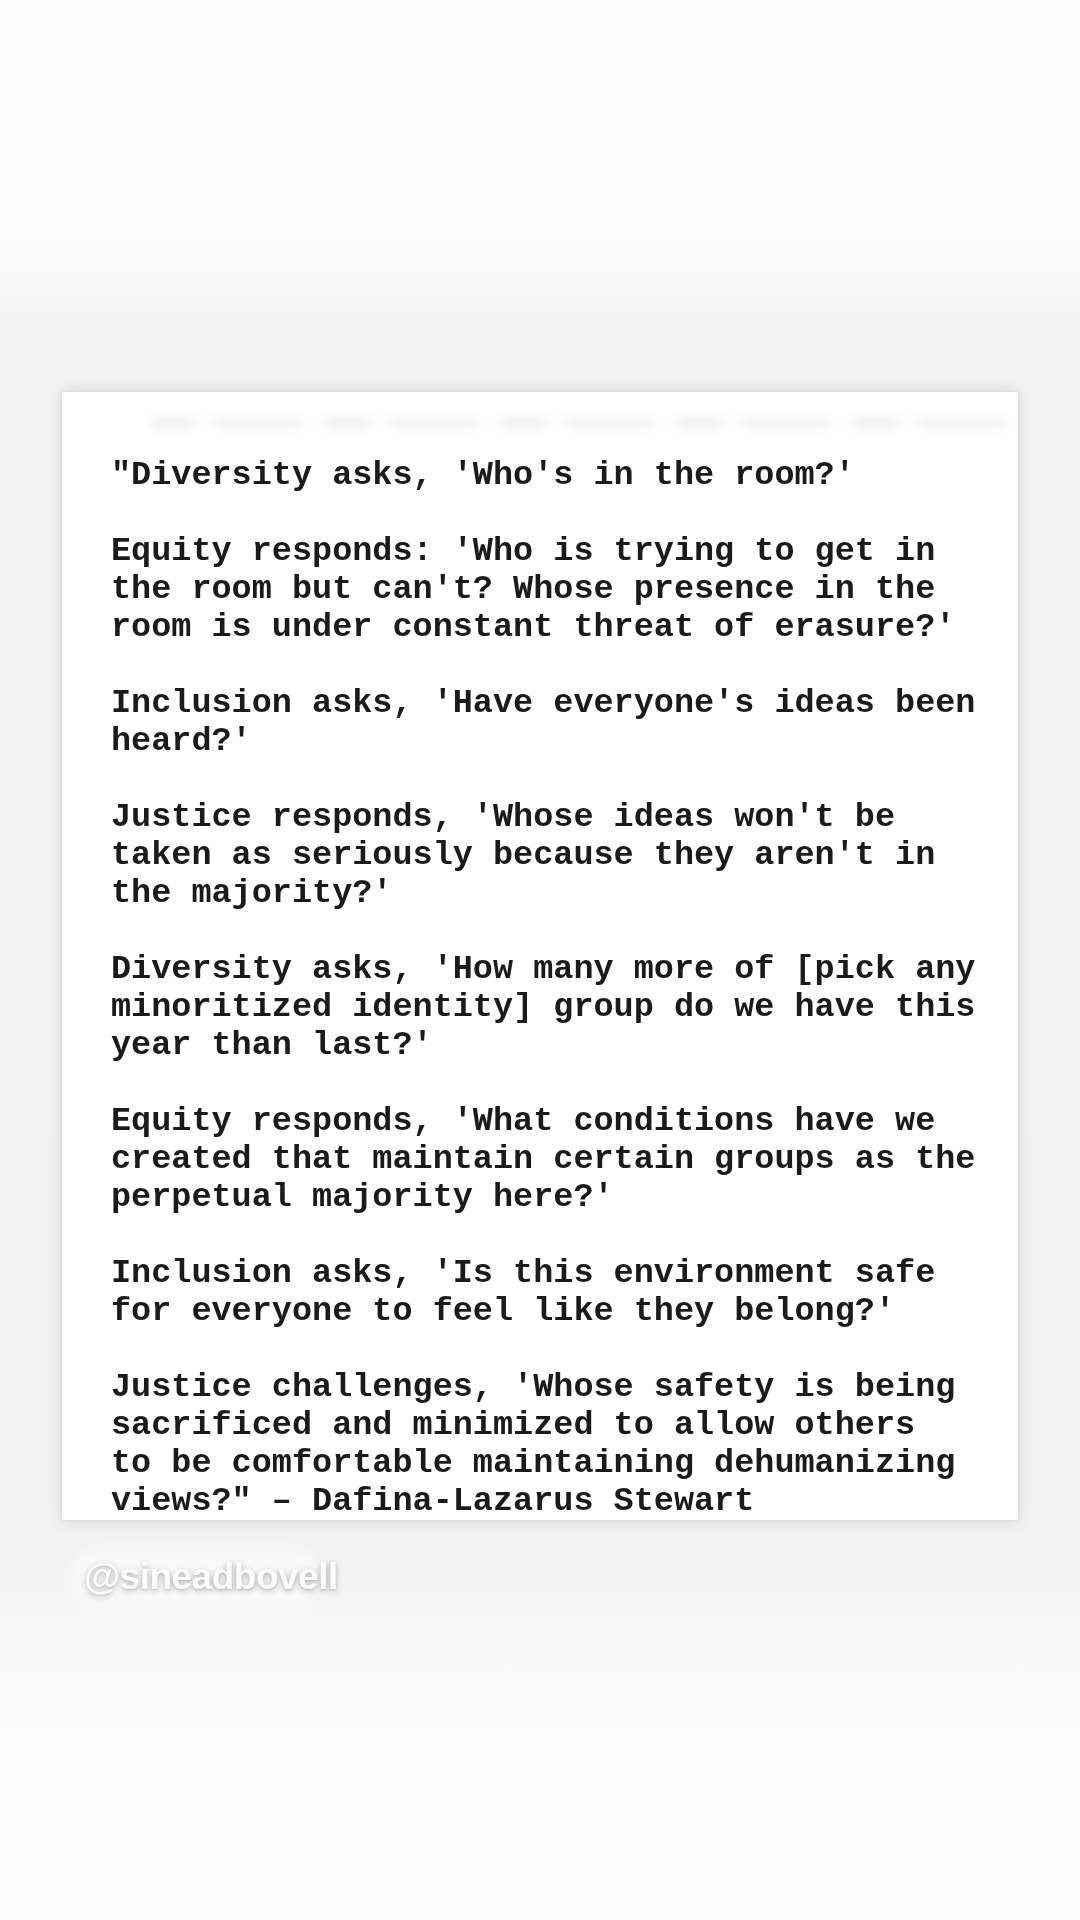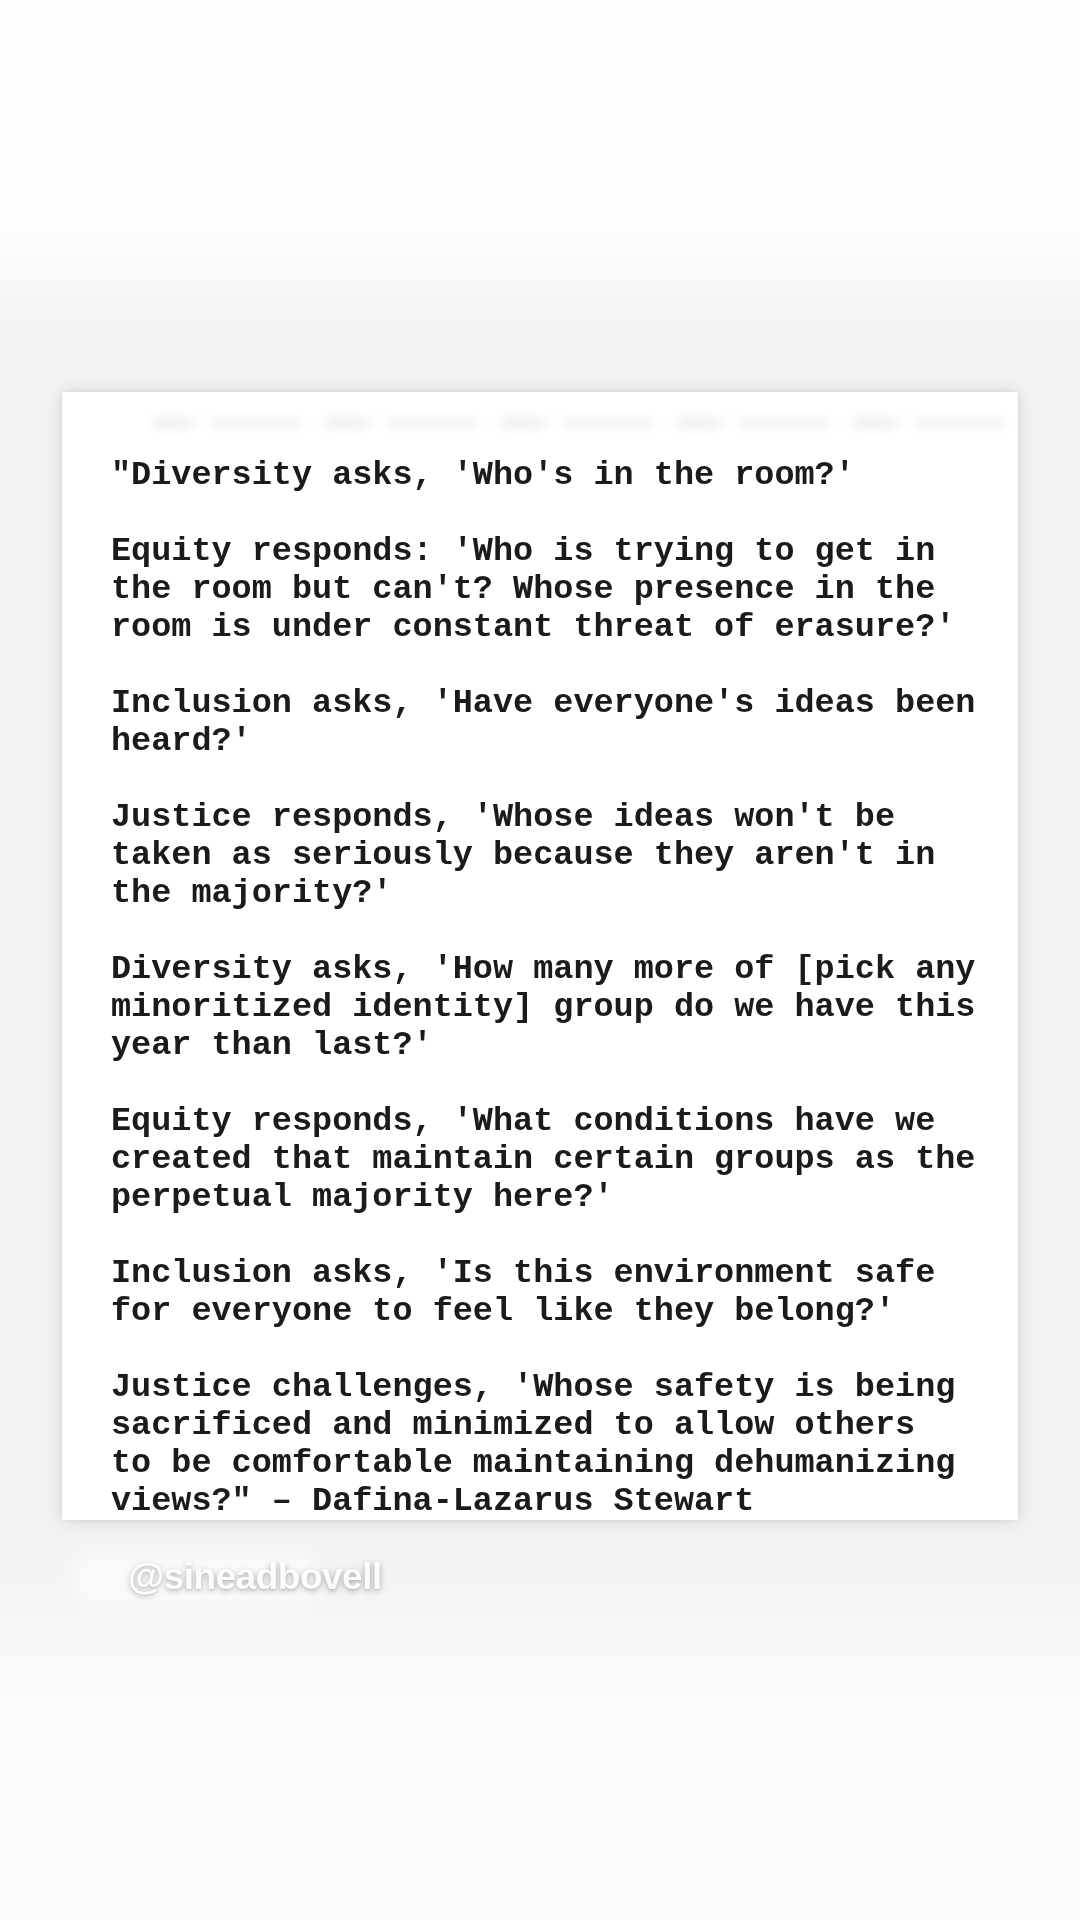--- a/index.html
+++ b/index.html
@@ -79,21 +79,20 @@
   .watermark {
     position: absolute;
     left: 84px;
     top: 1556px;
     font-family: "Liberation Sans", sans-serif;
     font-weight: 700;
     font-size: 37px;
     letter-spacing: -0.5px;
     color: rgba(255,255,255,0.95);
     text-shadow: 0 2px 6px rgba(0,0,0,0.28), 0 1px 2px rgba(0,0,0,0.12);
-    margin-left: 44px;
   }
 </style>
 </head>
 <body>
 
 <div class="stage">
   <div class="backdrop"></div>
   <div class="card">
     <div class="artifact"></div>
     <pre class="quote">"Diversity asks, 'Who's in the room?'

